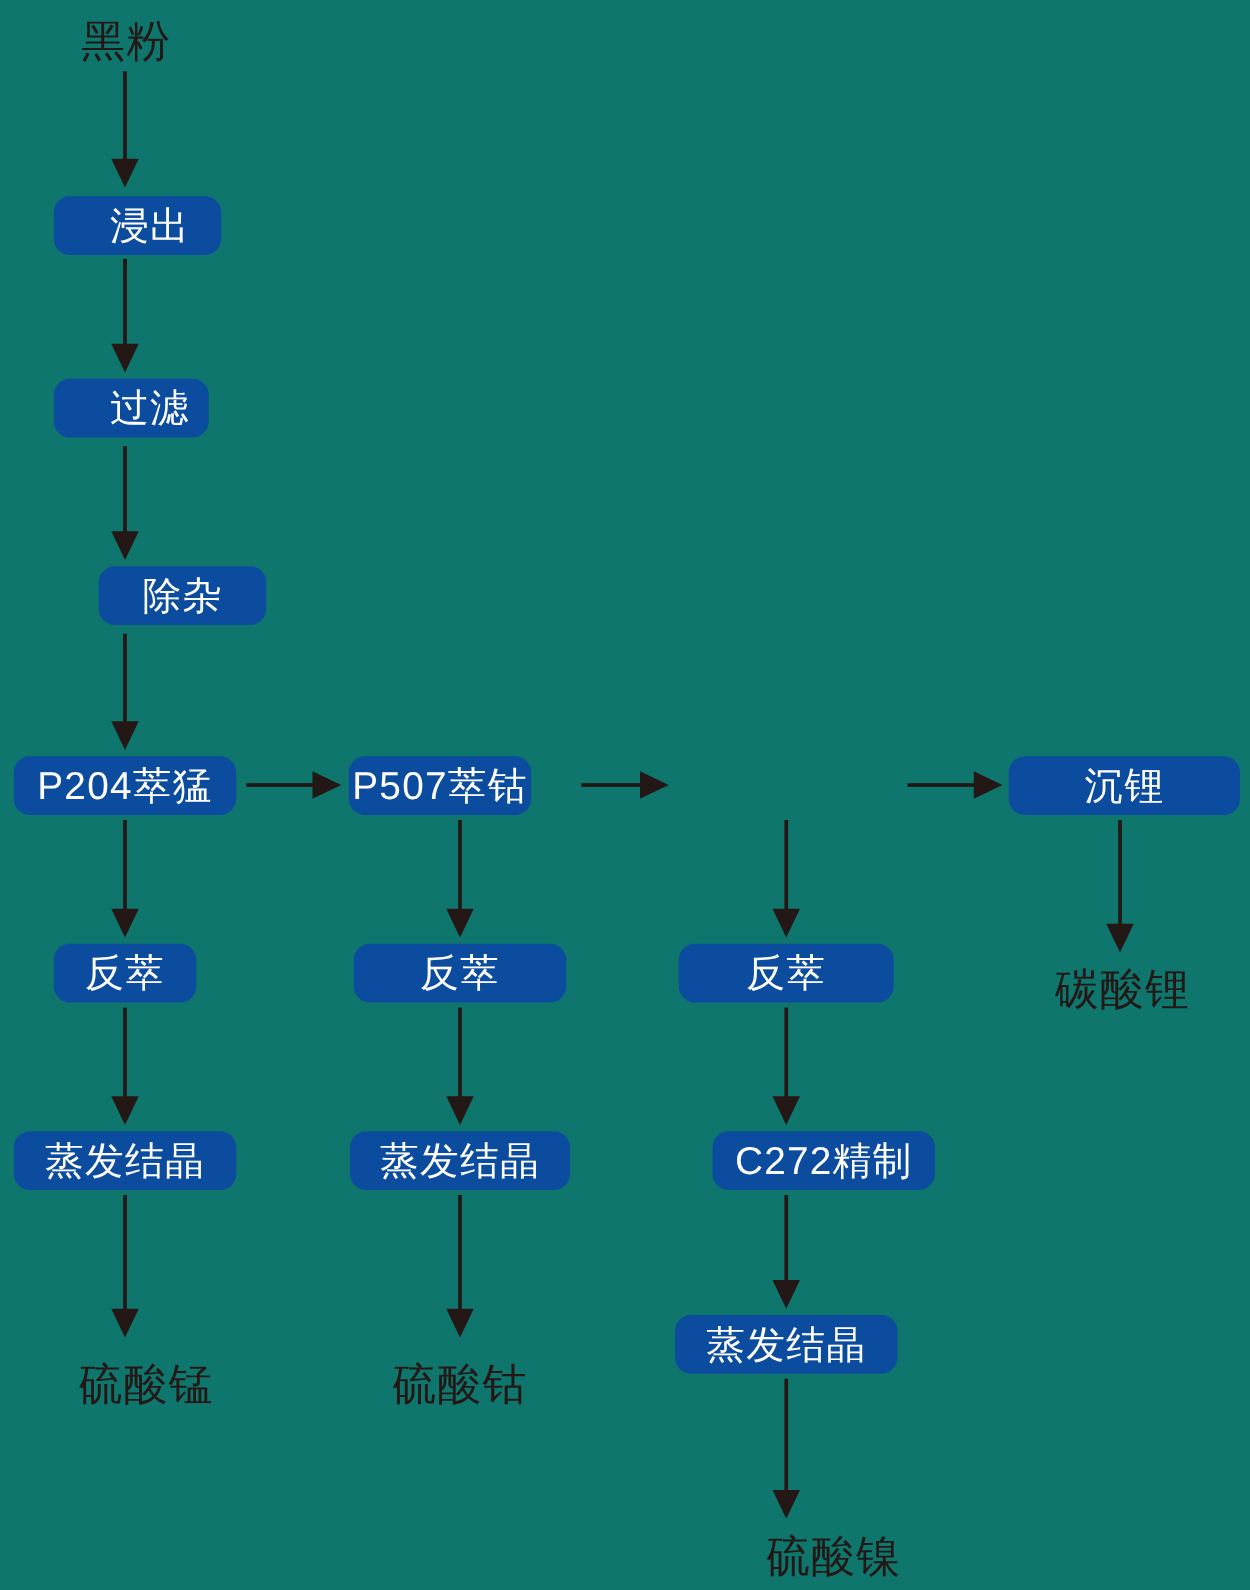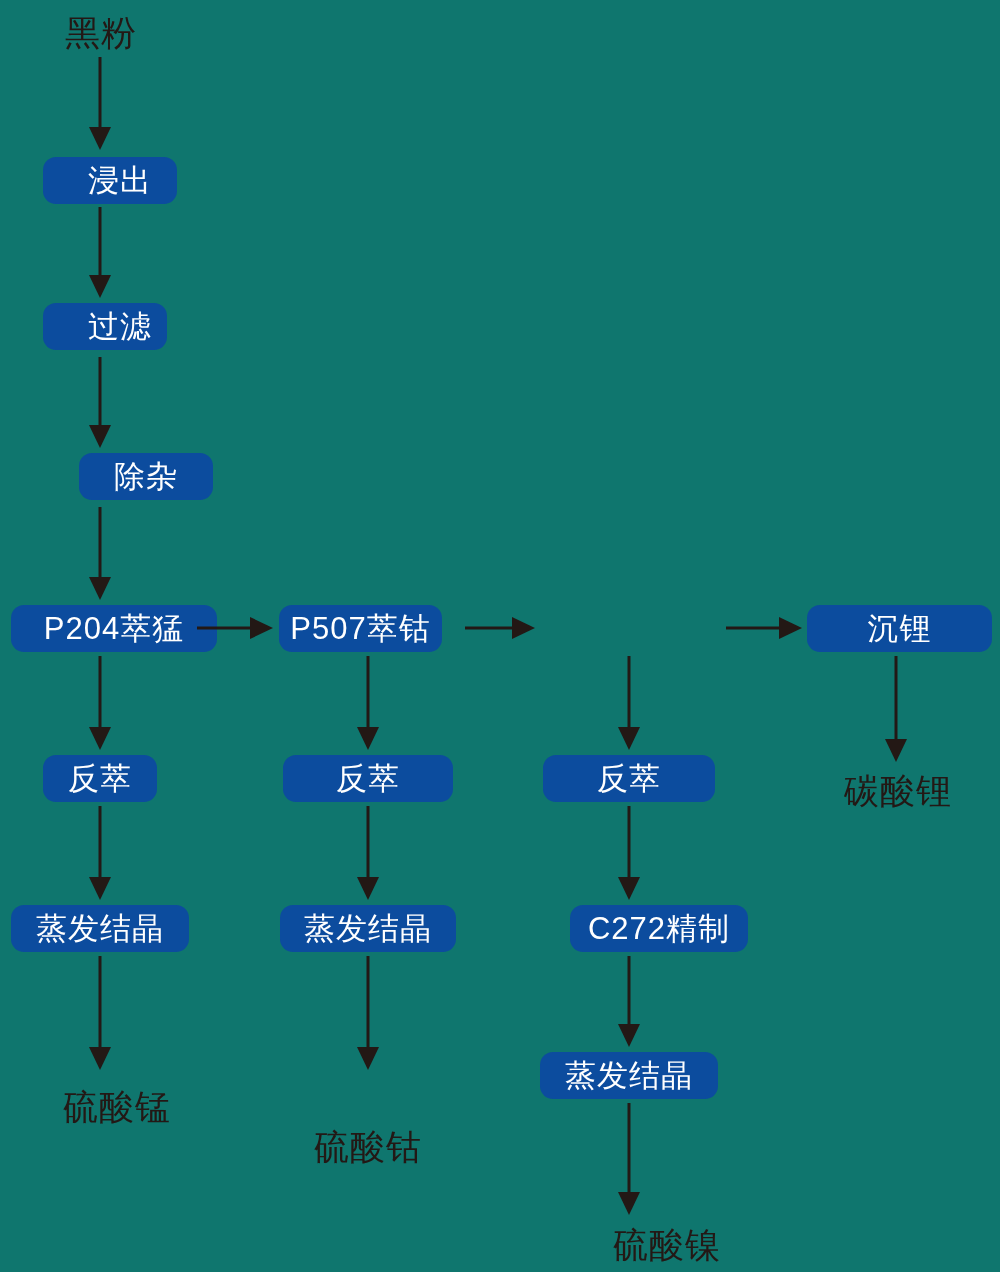--- a/index.html
+++ b/index.html
@@ -90,26 +90,26 @@
       <i class="shaft"></i>
       <i class="head"></i>
     </div>
   <div class="box" style="left:43px;top:453px;width:134px;margin-left:36px;">除杂</div>
 
   <div class="varrow" style="left:100px;top:507px;height:93px;">
       <i class="shaft"></i>
       <i class="head"></i>
     </div>
 
-  <div class="box" style="left:11px;top:605px;width:206px;">P204萃猛</div>
+  <div class="box" style="left:11px;top:605px;width:178px;">P204萃猛</div>
   <div class="harrow" style="left:197px;top:628px;width:76px;">
       <i class="shaft"></i>
       <i class="head"></i>
     </div>
-  <div class="box" style="left:279px;top:605px;width:163px;">P507萃钴</div>
+  <div class="box" style="left:279px;top:605px;width:146px;">P507萃钴</div>
   <div class="harrow" style="left:465px;top:628px;width:70px;">
       <i class="shaft"></i>
       <i class="head"></i>
     </div>
   <div class="harrow" style="left:726px;top:628px;width:76px;">
       <i class="shaft"></i>
       <i class="head"></i>
     </div>
   <div class="box" style="left:807px;top:605px;width:185px;">沉锂</div>
 
@@ -158,21 +158,21 @@
   <div class="varrow" style="left:100px;top:956px;height:114px;">
       <i class="shaft"></i>
       <i class="head"></i>
     </div>
   <div class="txt" style="left:117px;top:1084px;">硫酸锰</div>
 
   <div class="varrow" style="left:368px;top:956px;height:114px;">
       <i class="shaft"></i>
       <i class="head"></i>
     </div>
-  <div class="txt" style="left:368px;top:1124px;">硫酸钴</div>
+  <div class="txt" style="left:368px;top:1084px;">硫酸钴</div>
 
   <div class="varrow" style="left:629px;top:956px;height:91px;">
       <i class="shaft"></i>
       <i class="head"></i>
     </div>
   <div class="box" style="left:540px;top:1052px;width:178px;">蒸发结晶</div>
 
   <div class="varrow" style="left:629px;top:1103px;height:112px;">
       <i class="shaft"></i>
       <i class="head"></i>

